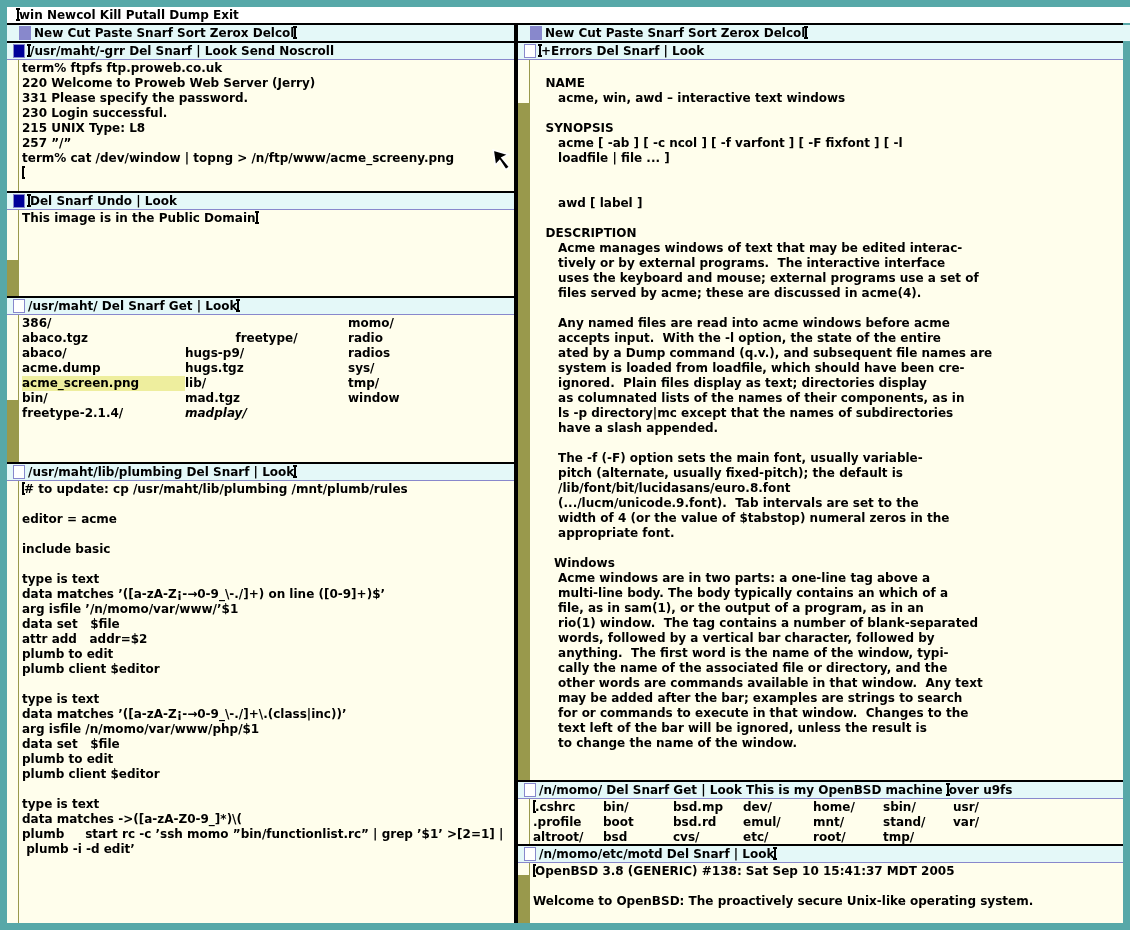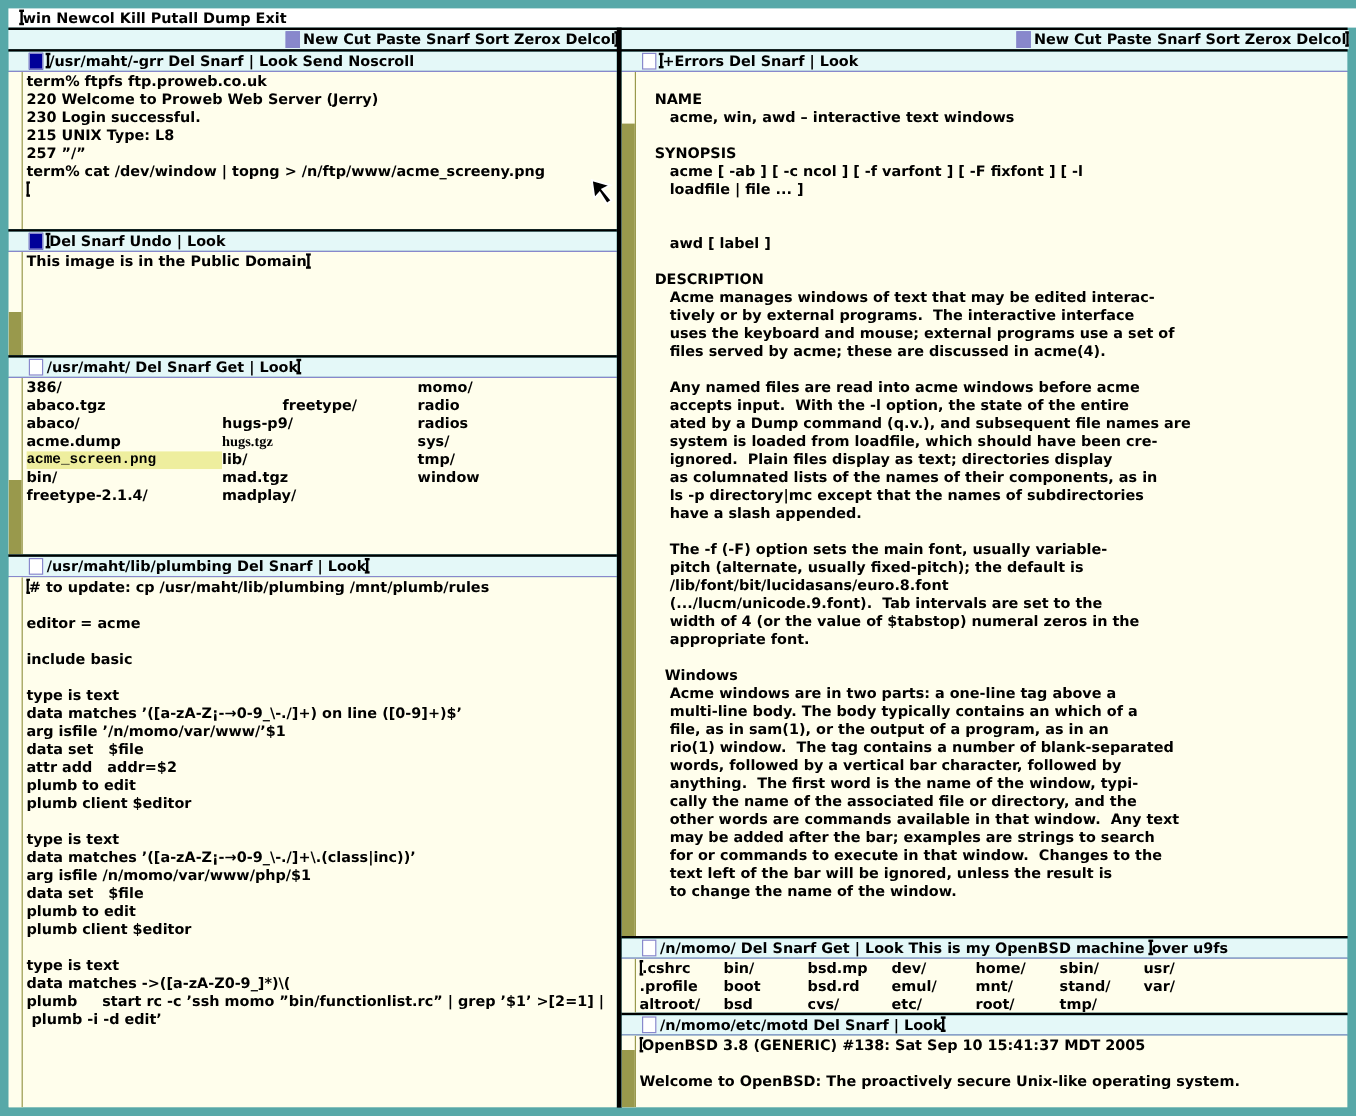--- a/index.html
+++ b/index.html
@@ -10,26 +10,26 @@
     cursor:default;
   }
   .abs{position:absolute;}
   .hborder,.vborder{background:#000;}
   .mainTag{
     background:var(--main-tag-bg,#fff);display:flex;align-items:center;
     padding-left:10px;overflow:hidden;
   }
   .colTag{
     background:var(--tag-bg,#e4f8f8);display:flex;align-items:center;
-    padding-left:1px;overflow:hidden;justify-content:flex-end;
+    padding-left:12px;overflow:hidden;
   }
   .win{display:flex;flex-direction:column;overflow:hidden;}
   .tag{
     background:var(--tag-bg,#e4f8f8);height:16px;flex:0 0 16px;
-    display:flex;align-items:center;padding-left:17px;overflow:hidden;
+    display:flex;align-items:center;padding-left:6px;overflow:hidden;
   }
   .tagline{height:1px;flex:0 0 1px;background:var(--purple,#8888cc);}
   .body{flex:1 1 auto;position:relative;background:var(--body-bg,#fffeec);overflow:hidden;}
   .tagbox{
     width:12px;height:14px;flex:0 0 12px;box-sizing:border-box;
     border:1px solid var(--purple,#8888cc);background:#fff;margin-right:3px;
   }
   .tagbox.dirty{background:var(--dirty-box,#000099);}
   .tagbox.colbox{background:var(--purple,#8888cc);}
   .tagtext{white-space:pre;}
@@ -80,20 +80,21 @@
       <div class="tag">
         <span class="tagbox dirty"></span>
         <span class="tagtext"><span class="tick"></span>/usr/maht/-grr Del Snarf | Look Send Noscroll</span>
       </div>
       <div class="tagline"></div>
       <div class="body">
         <div class="scrollbar"></div>
         <div class="content">
           <div class="line">term% ftpfs ftp.proweb.co.uk</div>
           <div class="line">220 Welcome to Proweb Web Server (Jerry)</div>
+          <div class="line">331 Please specify the password.</div>
           <div class="line">230 Login successful.</div>
           <div class="line">215 UNIX Type: L8</div>
           <div class="line">257 ”/”</div>
           <div class="line">term% cat /dev/window | topng &gt; /n/ftp/www/acme_screeny.png</div>
           <div class="line"><span class="tick"></span></div>
         </div>
       </div>
     </div>
   <div class="abs hborder" style="left:7px;top:191px;width:507px;height:2px"></div>
 
@@ -121,24 +122,24 @@
       </div>
       <div class="tagline"></div>
       <div class="body">
         <div class="scrollbar">
           <div class="strack" style="top: 58%;"></div>
         </div>
         <div class="content">
           <div class="line"><span class="cell" style="width: 163px;">386/</span><span class="cell" style="width: 163px; margin-top: 36px;">freetype-plan9.tgz</span><span class="cell" style="width: 163px;">momo/</span></div>
           <div class="line"><span class="cell" style="width: 163px;">abaco.tgz</span><span class="cell" style="width: 163px; text-align: center;">freetype/</span><span class="cell" style="width: 163px;">radio</span></div>
           <div class="line"><span class="cell" style="width: 163px;">abaco/</span><span class="cell" style="width: 163px;">hugs-p9/</span><span class="cell" style="width: 163px;">radios</span></div>
-          <div class="line"><span class="cell" style="width: 163px;">acme.dump</span><span class="cell" style="width: 163px; font-family: Liberation Serif, serif;">hugs.tgz</span><span class="cell" style="width: 163px;">sys/</span></div>
-          <div class="line"><span class="cell sel" style="width: 163px; font-family: Liberation Mono, monospace;">acme_screen.png</span><span class="cell" style="width: 163px;">lib/</span><span class="cell" style="width: 163px;">tmp/</span></div>
+          <div class="line"><span class="cell" style="width: 163px;">acme.dump</span><span class="cell" style="width: 163px;">hugs.tgz</span><span class="cell" style="width: 163px;">sys/</span></div>
+          <div class="line"><span class="cell sel" style="width: 163px;">acme_screen.png</span><span class="cell" style="width: 163px;">lib/</span><span class="cell" style="width: 163px;">tmp/</span></div>
           <div class="line"><span class="cell" style="width: 163px;">bin/</span><span class="cell" style="width: 163px;">mad.tgz</span><span class="cell" style="width: 163px;">window</span></div>
-          <div class="line"><span class="cell" style="width: 163px;">freetype-2.1.4/</span><span class="cell" style="width: 163px;">madplay/</span><span class="cell" style="width: 163px;"></span></div>
+          <div class="line"><span class="cell" style="width: 163px;">freetype-2.1.4/</span><span class="cell" style="width: 163px; font-style: italic;">madplay/</span><span class="cell" style="width: 163px;"></span></div>
         </div>
       </div>
     </div>
   <div class="abs hborder" style="left:7px;top:462px;width:507px;height:2px"></div>
 
   <div class="abs win" style="left:7px;top:464px;width:507px;height:459px">
       <div class="tag">
         <span class="tagbox"></span>
         <span class="tagtext">/usr/maht/lib/plumbing Del Snarf | Look<span class="tick"></span></span>
       </div>

